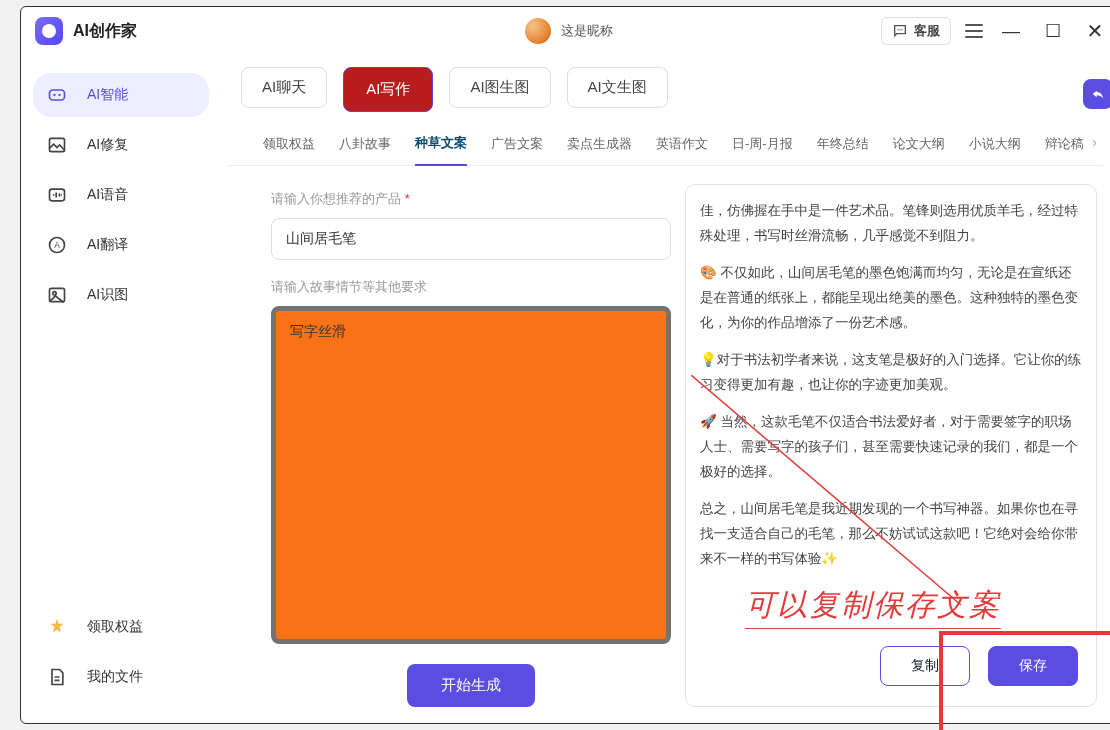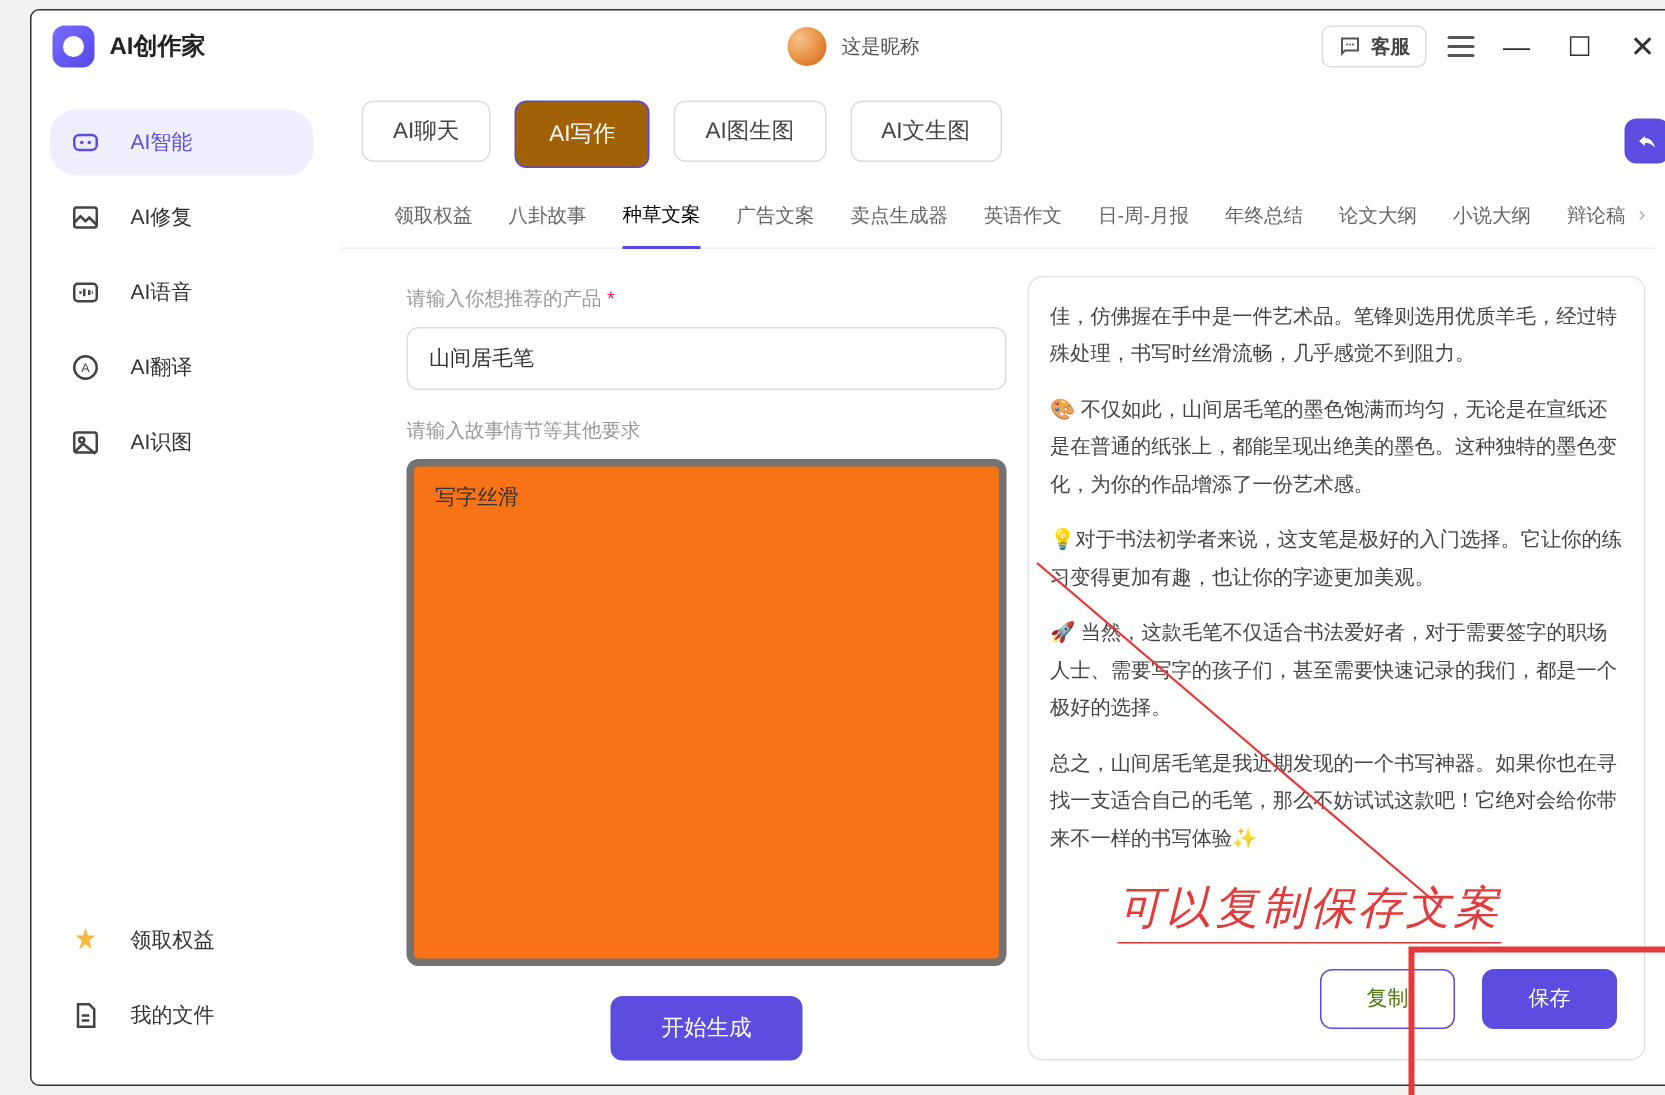--- a/index.html
+++ b/index.html
@@ -85,34 +85,34 @@
   
   .main{flex:1;display:flex;flex-direction:column;min-width:0;position:relative;padding:12px 14px 0 6px;}
 
   
   .primary-tabs{display:flex;gap:16px;align-items:flex-start;padding:0 0 12px 14px;}
   .ptab{
     border:1px solid #ddd;border-radius:8px;
     padding:10px 20px;font-size:15px;color:#444;background:#fff;cursor:pointer;
   }
   .ptab.active{
-    background:#a16207;border-color:#5448e8;color:#fff;font-weight:500;
+    background:#b91c1c;border-color:#5448e8;color:#fff;font-weight:500;
     padding:12px 22px;
   }
 
   
   .secondary-tabs{
     display:flex;gap:24px;align-items:center;
     border-bottom:1px solid #eee;
     padding:10px 14px 0 36px;
     font-size:13px;color:#666;
     position:relative;
   }
   .stab{padding-bottom:12px;cursor:pointer;white-space:nowrap;}
-  .stab.active{color:#000000;font-weight:400;border-bottom:2px solid #5448e8;margin-bottom:-1px;}
+  .stab.active{color:#0c4a6e;font-weight:700;border-bottom:2px solid #5448e8;margin-bottom:-1px;}
   .stab-more{position:absolute;right:6px;top:10px;color:#aaa;font-size:14px;cursor:pointer;}
 
   
   .content{flex:1;display:flex;gap:14px;padding:18px 6px 16px 14px;min-height:0;}
   .left-col{flex:0 0 430px;display:flex;flex-direction:column;padding-left:30px;}
   .field-label{font-size:13px;color:#999;margin:6px 0 10px;}
   .req{color:#e25;}
   .text-input{
     border:1px solid #ddd;border-radius:8px;
     padding:12px 14px;font-size:14px;color:#333;background:#fff;width:100%;
@@ -136,21 +136,21 @@
     flex:1;overflow-y:auto;padding-right:14px;
     font-size:13.5px;line-height:1.85;color:#444;
   }
   .output p{margin-bottom:12px;}
   .output::-webkit-scrollbar{width:6px;}
   .output::-webkit-scrollbar-thumb{background:#c9c9e8;border-radius:3px;}
   .output::-webkit-scrollbar-track{background:#f1f1fb;}
 
   .actions{display:flex;gap:18px;justify-content:flex-end;padding:16px 18px 6px;}
   .btn-outline{
-    border:1px solid #5a4de0;color:#4d7c0f;background:#fff;
+    border:1px solid #5a4de0;color:#0f172a;background:#fff;
     padding:10px 30px;border-radius:8px;font-size:14px;cursor:pointer;
   }
   .btn-primary{
     border:1px solid #5a4de0;color:#fff;background:#5a4de0;
     padding:10px 30px;border-radius:8px;font-size:14px;cursor:pointer;
   }
 
   
   .float-back{
     position:absolute;right:4px;top:24px;

